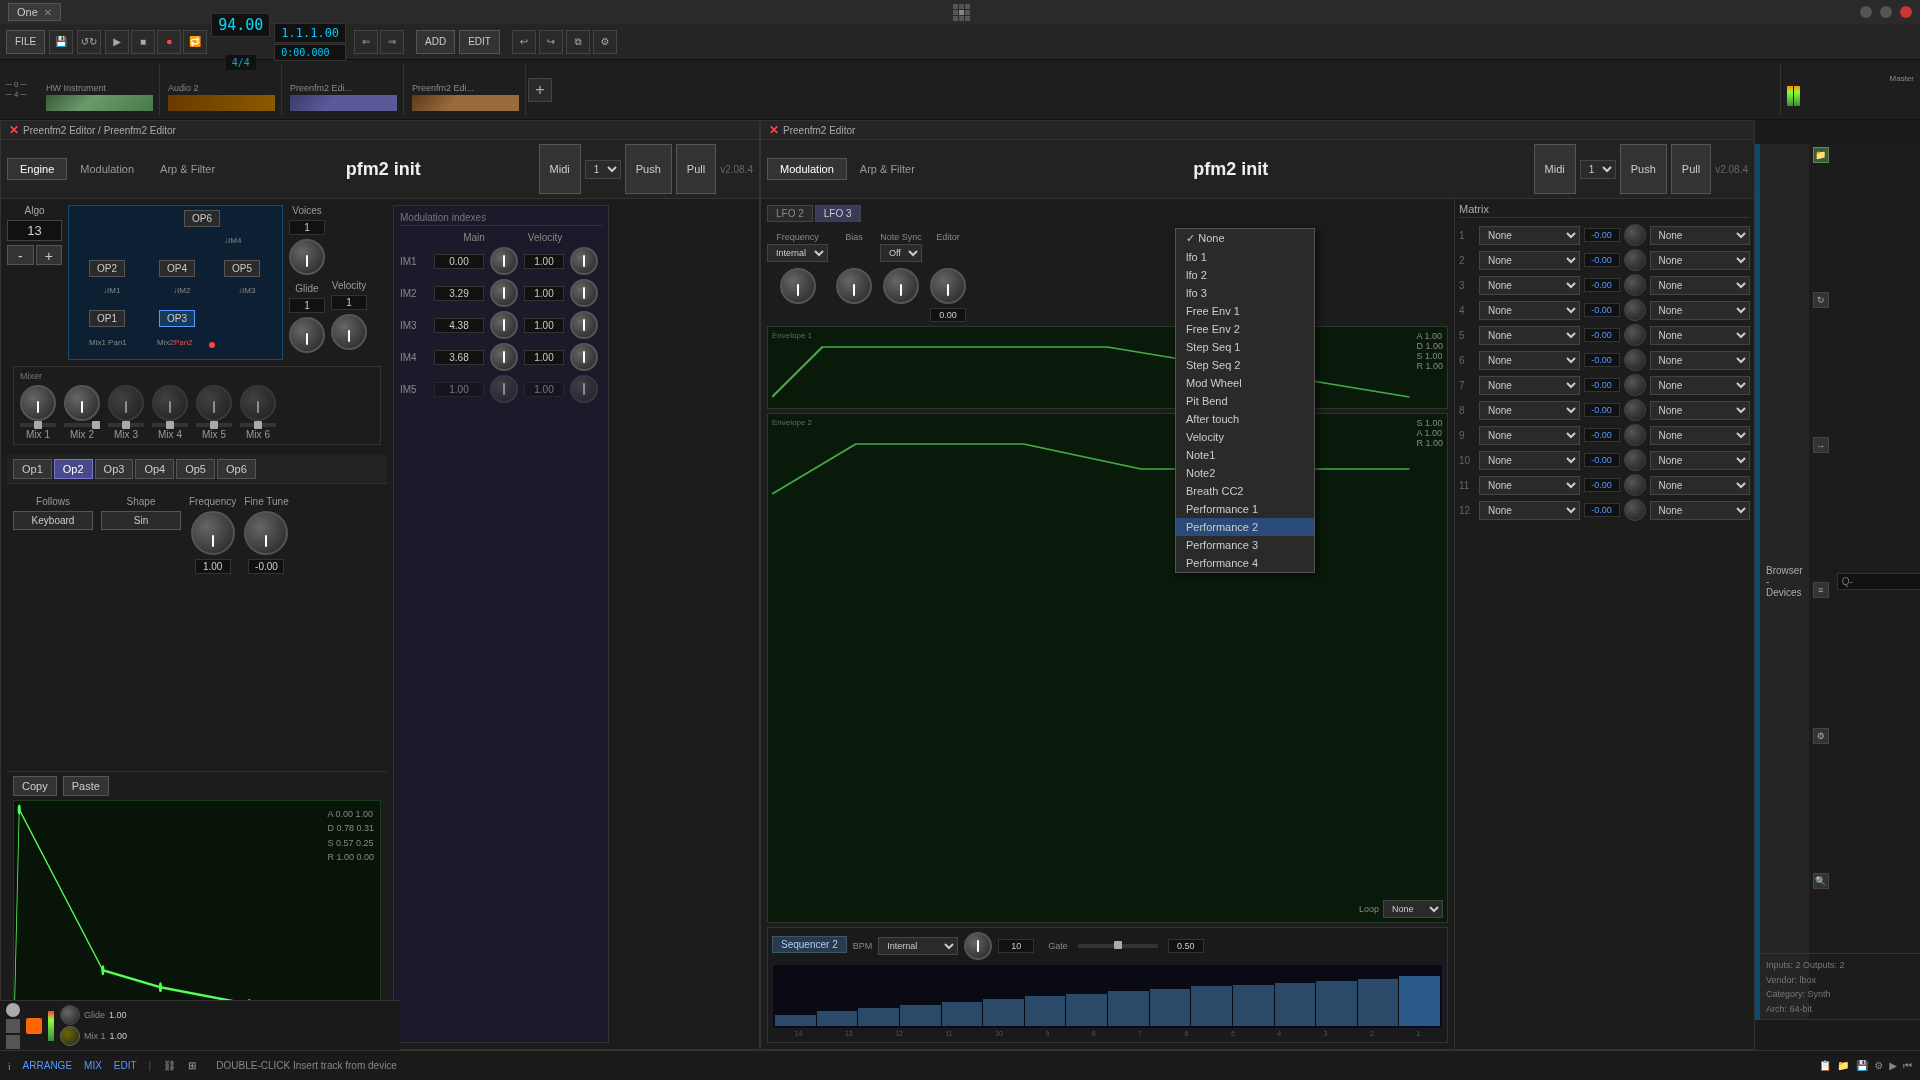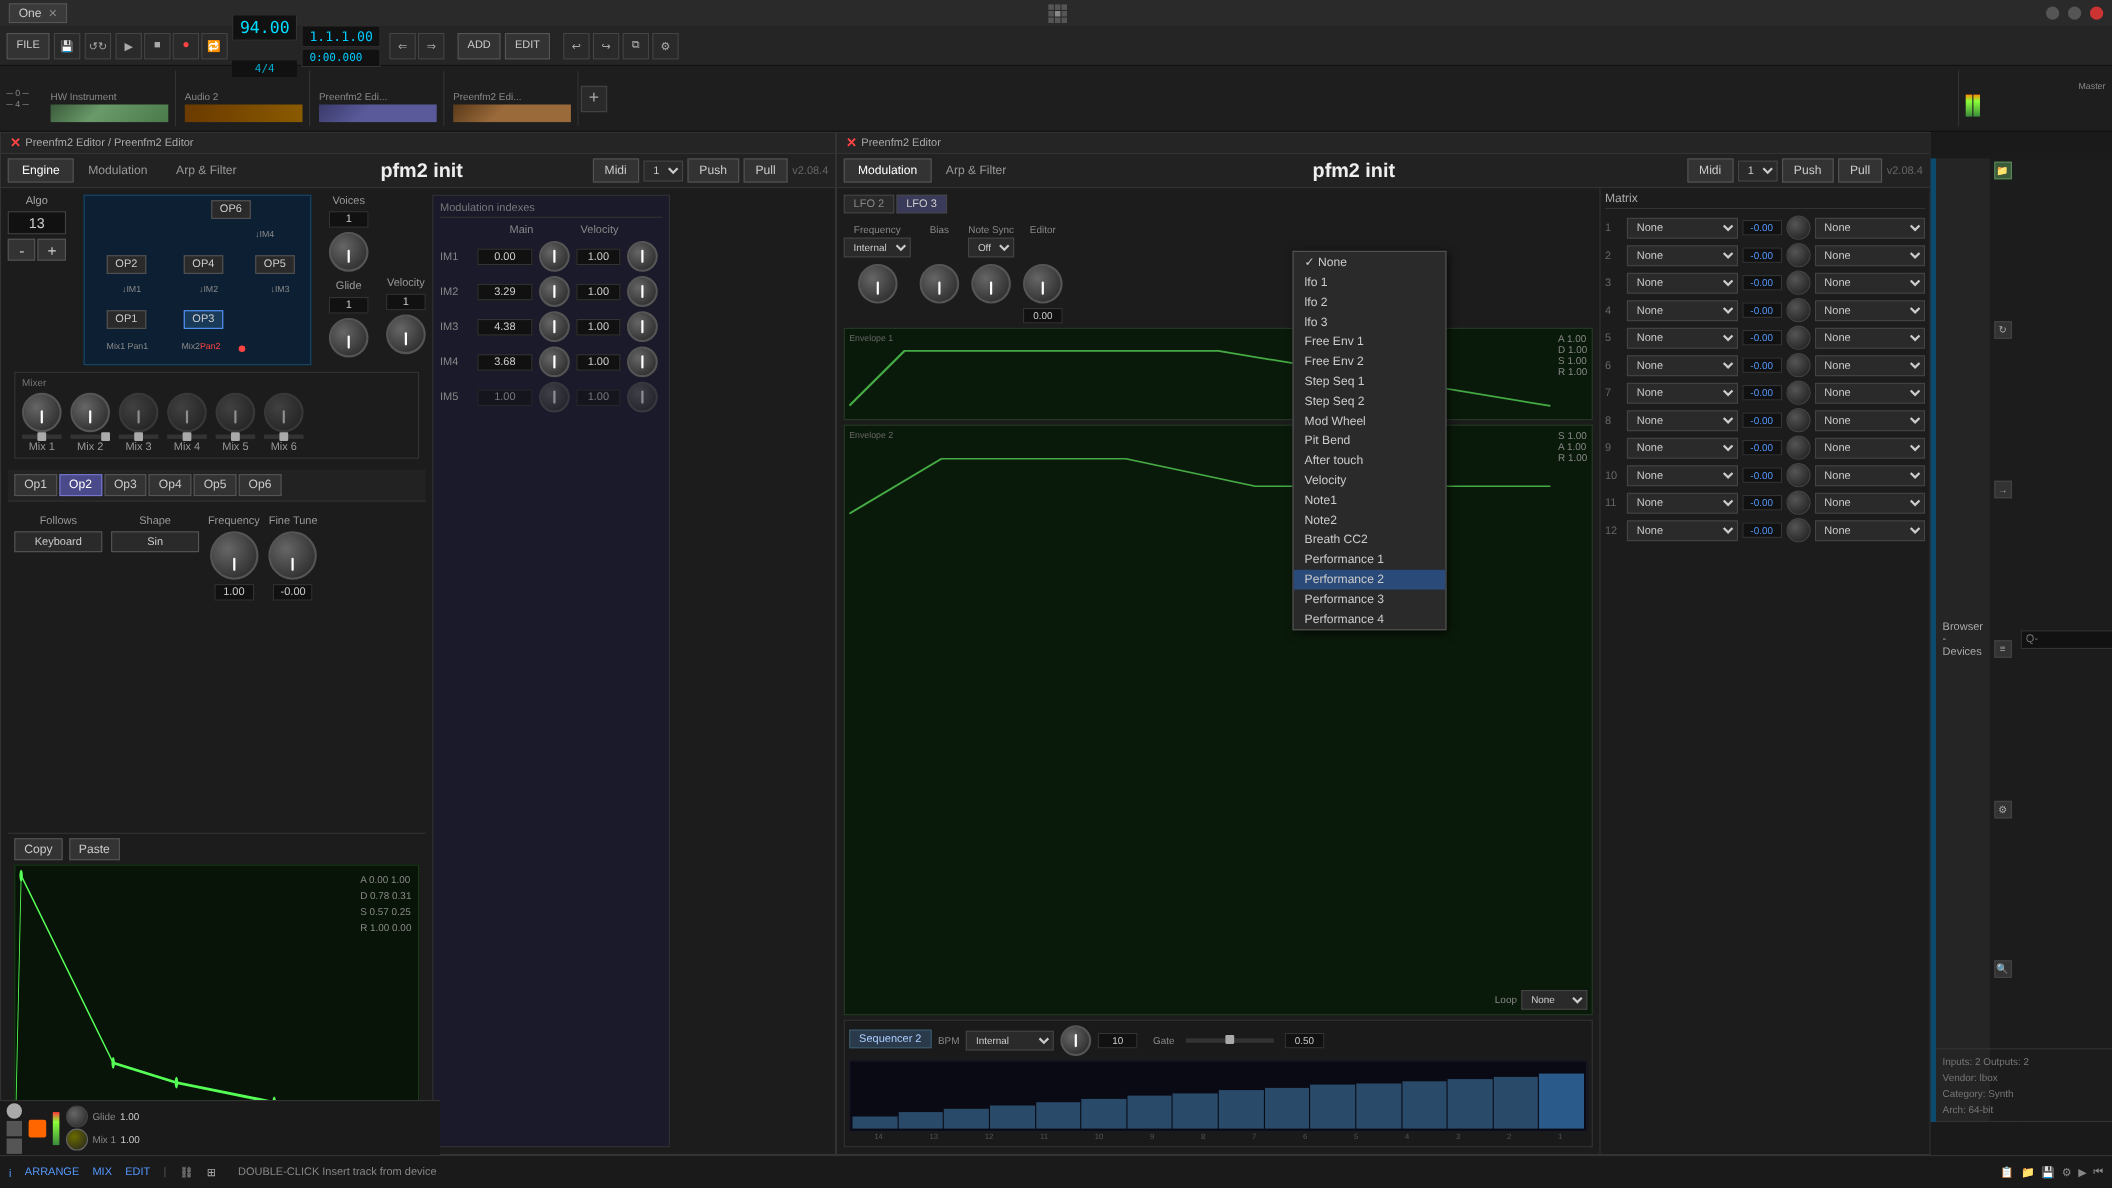--- a/index.html
+++ b/index.html
@@ -198,21 +198,21 @@
     }
     .plugin-controls-right {
       display: flex;
       gap: 4px;
       align-items: center;
     }
     .plugin-btn {
       background: #333;
       border: 1px solid #555;
       color: #ccc;
-      padding: 4px 10px;
+      padding: 18px 10px;
       cursor: pointer;
       font-size: 11px;
     }
     .plugin-version {
       color: #666;
       font-size: 10px;
     }
     .select-small {
       background: #2a2a2a;
       border: 1px solid #444;
@@ -751,21 +751,21 @@
   <button class="t-btn">💾</button>
   <button class="t-btn">↺↻</button>
 
   <div class="toolbar-transport">
     <button class="t-btn">▶</button>
     <button class="t-btn">■</button>
     <button class="t-btn" style="color:#f44;">⏺</button>
     <button class="t-btn">🔁</button>
   </div>
 
-  <div style="display:flex;flex-direction:column;gap:18px;">
+  <div style="display:flex;flex-direction:column;align-items:center;gap:18px;">
     <div class="tempo-display" style="font-size:15px;color:#00ddff;">94.00</div>
     <div class="tempo-display" style="font-size:10px;color:#00aacc;background:#111;border:none;">4/4</div>
   </div>
 
   <div style="display:flex;flex-direction:column;gap:1px;">
     <div class="position-display">1.1.1.00</div>
     <div class="position-display" style="font-size:10px;">0:00.000</div>
   </div>
 
   <div style="display:flex;align-items:center;gap:2px;margin-left:4px;">
@@ -843,21 +843,21 @@
         <button class="plugin-btn">Push</button>
         <button class="plugin-btn">Pull</button>
         <span class="plugin-version">v2.08.4</span>
       </div>
     </div>
 
     <div class="engine-area">
 
       <div style="display:flex;flex-direction:column;gap:6px;width:380px;">
 
-        <div style="display:flex;gap:16px;">
+        <div style="display:flex;gap:6px;">
 
           <div class="algo-section">
             <div class="algo-label">Algo</div>
             <div class="algo-number">13</div>
             <div class="algo-btns">
               <button class="algo-btn">-</button>
               <button class="algo-btn">+</button>
             </div>
           </div>
 

